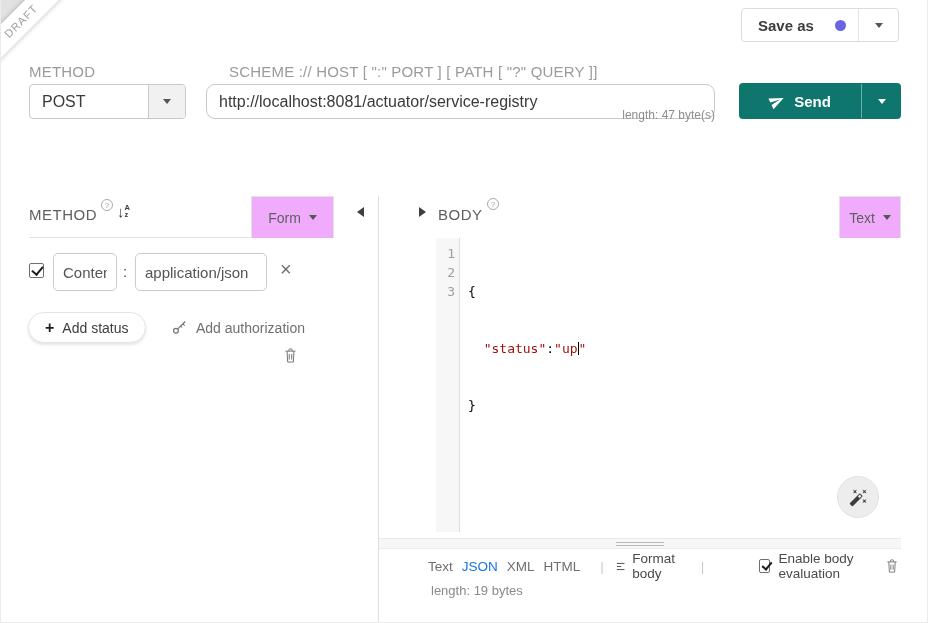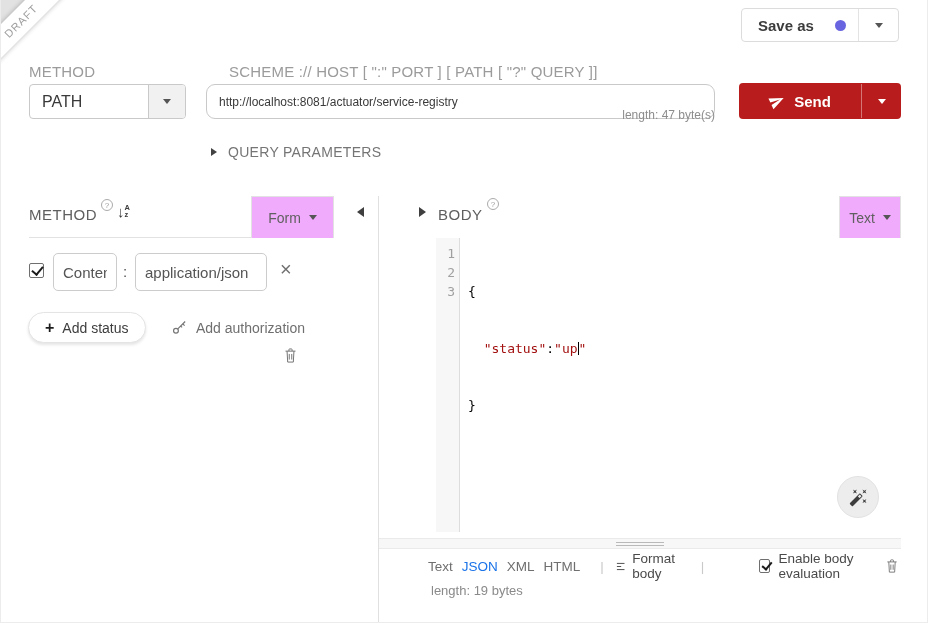--- a/index.html
+++ b/index.html
@@ -32,24 +32,24 @@
   .method-label { left:28px; top:63px; }
   .url-label { left:228px; top:63px; }
 
   .method-combo { position:absolute; left:28px; top:84px; width:157px; height:35px; background:#fff;
        border:1px solid #c9c9c9; border-radius:4px; display:flex; cursor:pointer; }
   .mc-value { flex:1; padding-left:12px; line-height:33px; font-size:16px; color:#3a3a3a; }
   .mc-arrow { width:37px; background:#f1f1f1; border-left:1px solid #c9c9c9; border-radius:0 3px 3px 0;
        display:flex; align-items:center; justify-content:center; }
 
   .url-input { position:absolute; left:205px; top:84px; width:509px; height:35px; border:1px solid #c9c9c9;
-       border-radius:9px; padding:0 12px; font-size:12px; color:#3a3a3a; font-family:"Liberation Sans",sans-serif; outline:none; }
+       border-radius:9px; padding:0 12px; font-size:16px; color:#3a3a3a; font-family:"Liberation Sans",sans-serif; outline:none; }
   .url-length { position:absolute; left:205px; top:108px; width:509px; text-align:right; font-size:12px; color:#8d8d8d; }
 
-  .send-btn { position:absolute; left:738px; top:83px; width:162px; height:36px; background:#b91c1c;
+  .send-btn { position:absolute; left:738px; top:83px; width:162px; height:36px; background:#0f766e;
        border-radius:4px; display:flex; color:#fff; cursor:pointer; }
   .send-main { flex:1; display:flex; align-items:center; justify-content:center; gap:9px; font-size:15px; font-weight:bold; }
   .send-div { width:1px; background:rgba(255,255,255,.4); margin:1px 0; }
   .send-caret { width:39px; display:flex; align-items:center; justify-content:center; }
 
   .query-params { position:absolute; left:210px; top:144px; display:flex; align-items:center; gap:11px; cursor:pointer; }
   .tri-right { width:0; height:0; border-top:4px solid transparent; border-bottom:4px solid transparent; border-left:6px solid #424242; }
   .qp-text { font-size:14px; color:#757575; letter-spacing:.3px; }
 
   
@@ -137,21 +137,21 @@
     <span class="sa-label">Save as</span>
     <span class="sa-dot"></span>
     <span class="sa-div"></span>
     <span class="sa-caret-btn">
       <span class="caret"></span>
     </span>
   </div>
 
   <div class="field-label method-label">METHOD</div>
   <div class="method-combo">
-    <span class="mc-value">PATH</span>
+    <span class="mc-value">POST</span>
     <span class="mc-arrow">
       <span class="caret"></span>
     </span>
   </div>
 
   <div class="field-label url-label">SCHEME :// HOST [ ":" PORT ] [ PATH [ "?" QUERY ]]</div>
   <input class="url-input" type="text" value="http://localhost:8081/actuator/service-registry" style="">
   <div class="url-length">length: 47 byte(s)</div>
 
   <div class="send-btn">
@@ -160,24 +160,20 @@
           <path d="M2.01 21 23 12 2.01 3 2 10l15 2-15 2z" fill="#fff"></path>
         </svg>
       <span>Send</span>
     </span>
     <span class="send-div"></span>
     <span class="send-caret">
       <span class="caret white"></span>
     </span>
   </div>
 
-  <div class="query-params">
-    <span class="tri-right"></span>
-    <span class="qp-text">QUERY PARAMETERS</span>
-  </div>
 
   <div class="v-divider"></div>
   <div class="collapse left"></div>
   <div class="collapse right"></div>
 
   <div class="panel-title" style="left:28px; top:206px;">METHOD</div>
   <div class="help" style="left:100px; top:199px;">?</div>
   <div class="sort-icon">
     <span class="sort-arrow">↓</span>
     <span class="sort-letters">A<br>z</span>

